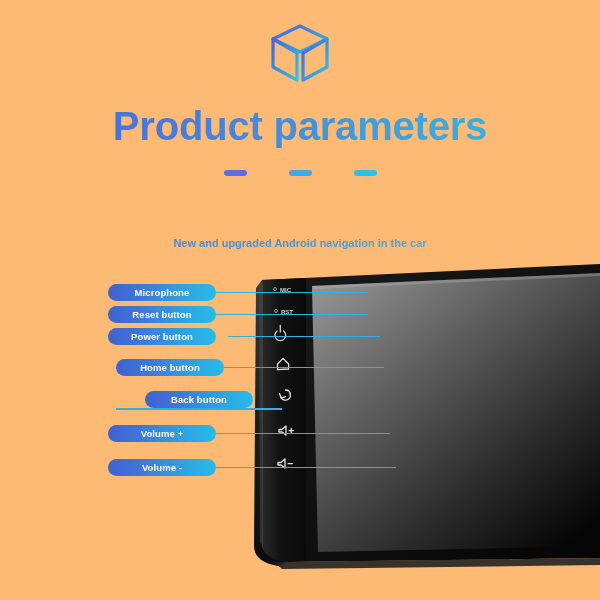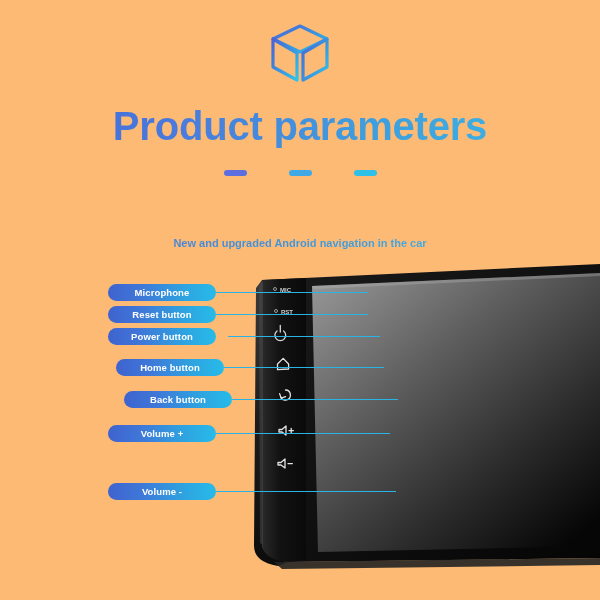--- a/index.html
+++ b/index.html
@@ -247,28 +247,28 @@
   <div class="callout" style="top: 328px; left: 108px; gap: 12px;">
     <span class="pill">Power button</span>
     <span class="leader" style="width: 152px;"></span>
   </div>
 
   <div class="callout" style="top: 359px; left: 116px;">
     <span class="pill">Home button</span>
     <span class="leader" style="width: 160px;"></span>
   </div>
 
-  <div class="callout" style="top: 391px; left: 124px;">
+  <div class="callout" style="top: 391px; left: 116px; flex-direction: column;">
     <span class="pill">Back button</span>
     <span class="leader" style="width: 166px;"></span>
   </div>
 
   <div class="callout" style="top: 425px; left: 108px;">
     <span class="pill">Volume +</span>
     <span class="leader" style="width: 174px;"></span>
   </div>
 
-  <div class="callout" style="top: 483px; left: 108px; text-align: right;">
+  <div class="callout" style="top: 459px; left: 108px; text-align: right;">
     <span class="pill">Volume -</span>
     <span class="leader" style="width: 180px;"></span>
   </div>
 
 </div>
 
 </body></html>

